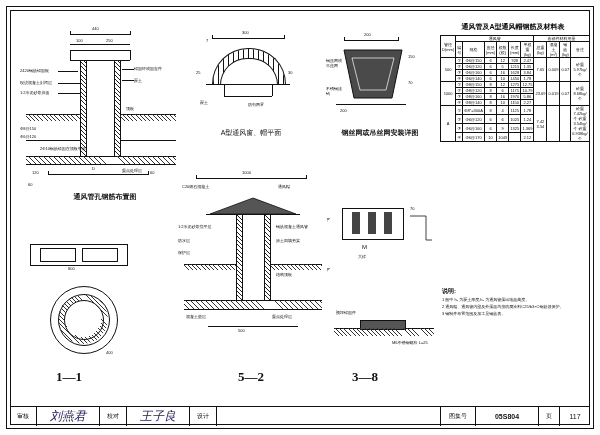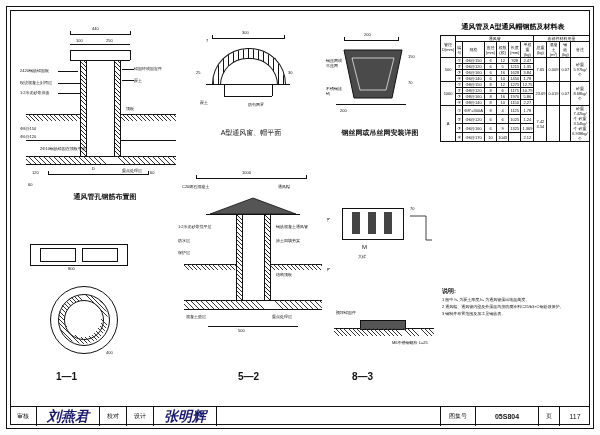--- a/index.html
+++ b/index.html
@@ -3,33 +3,33 @@
 <meta charset="utf-8">
 <style>
   html,body{margin:0;padding:0;background:#fff;}
   body{width:600px;height:435px;font-family:"Liberation Sans",sans-serif;overflow:hidden;}
   #sheet{position:relative;width:600px;height:435px;background:#ffffff;}
   .border-outer{position:absolute;left:6px;top:6px;width:588px;height:423px;border:1.5px solid #111;box-sizing:border-box;}
   .border-inner{position:absolute;left:10px;top:10px;width:580px;height:415px;border:0.8px solid #111;box-sizing:border-box;}
   .tiny{font-size:4px;line-height:5px;color:#111;}
   .t6{font-size:6px;line-height:7px;color:#111;}
   .t7{font-size:7px;line-height:8px;color:#111;}
-  .t8{font-size:10px;line-height:9px;color:#111;}
+  .t8{font-size:13px;line-height:9px;color:#111;font-family:Liberation Serif, serif;}
   .abs{position:absolute;}
   .bold{font-weight:bold;}
   .ln{position:absolute;background:#111;}
   .hatch{background:
      repeating-linear-gradient(45deg,#222 0 0.7px, transparent 0.7px 3px);}
   .cap{font-size:7px;text-align:center;color:#111;}
   .title-bold{font-size:11px;font-weight:bold;letter-spacing:1px;}
   
   table.mat{border-collapse:collapse;font-size:4px;line-height:5px;}
   table.mat td,table.mat th{border:0.6px solid #111;padding:0px 1px;text-align:center;color:#111;}
   .tbl-title{font-size:7px;font-weight:bold;text-align:center;}
-  .sig{font-family:"Liberation Serif",serif;font-style:italic;font-size:14px;color:#1a1a6e;font-weight:bold;}
+  .sig{font-family:"Liberation Serif",serif;font-style:italic;font-size:12px;color:#1a1a6e;}
   .circle{position:absolute;border:0.8px solid #111;border-radius:50%;}
   .leader{position:absolute;height:0;border-top:0.6px solid #111;}
   .dimtick{position:absolute;background:#111;width:0.7px;height:4px;}
   .dimline{position:absolute;border-top:0.6px solid #111;height:0;}
   .dimtxt{position:absolute;font-size:4px;color:#111;}
   .vtxt{position:absolute;font-size:4px;color:#111;writing-mode:vertical-rl;}
 </style>
 </head>
 <body>
 
@@ -334,21 +334,21 @@
 
   <div class="abs" style="left:44px;top:280px;width:90px;height:80px;">
     <div class="circle" style="left:6px;top:6px;width:66px;height:66px;"></div>
     <div class="circle" style="left:14px;top:14px;width:50px;height:50px;"></div>
     <div class="circle" style="left:20px;top:20px;width:38px;height:38px;background:#fff;"></div>
     <div class="abs" style="left:14px;top:14px;width:50px;height:50px;border-radius:50%;background:repeating-linear-gradient(45deg,#333 0 0.6px,transparent 0.6px 3px);-webkit-mask:radial-gradient(circle, transparent 0 18px, #000 18px);mask:radial-gradient(circle, transparent 0 18px, #000 18px);"></div>
     <div class="abs tiny" style="left:62px;top:70px;">400</div>
   </div>
   <div class="abs t8 bold" style="left:56px;top:372px;">1—1</div>
   <div class="abs t8 bold" style="left:238px;top:372px;">5—2</div>
-  <div class="abs t8 bold" style="left:352px;top:372px;">8—3</div>
+  <div class="abs t8 bold" style="left:352px;top:372px;">3—8</div>
 
   <div class="abs" style="left:22px;top:238px;width:120px;height:36px;">
     <div class="abs" style="left:8px;top:6px;width:96px;height:20px;border:0.8px solid #111;"></div>
     <div class="abs" style="left:18px;top:10px;width:34px;height:12px;border:0.8px solid #111;"></div>
     <div class="abs" style="left:60px;top:10px;width:34px;height:12px;border:0.8px solid #111;"></div>
     <div class="abs tiny" style="left:46px;top:28px;">800</div>
   </div>
 
   <div class="abs" style="left:330px;top:198px;width:106px;height:80px;">
     <div class="abs" style="left:12px;top:10px;width:60px;height:30px;border:0.8px solid #111;"></div>
@@ -379,24 +379,24 @@
   </div>
 
 
   <div class="abs" style="left:10px;top:406px;width:580px;height:19px;border-top:1px solid #111;">
     <div class="abs" style="left:0;top:0;width:580px;height:19px;display:flex;">
       <div style="width:26px;border-right:0.8px solid #111;display:flex;align-items:center;justify-content:center;" class="t6">审核</div>
       <div style="width:62px;border-right:0.8px solid #111;display:flex;align-items:center;justify-content:center;">
           <span class="sig">刘燕君</span>
         </div>
       <div style="width:26px;border-right:0.8px solid #111;display:flex;align-items:center;justify-content:center;" class="t6">校对</div>
+      <div style="width:62px;border-right:0.8px solid #111;display:flex;align-items:center;justify-content:center;">
+          <span class="sig">王子良</span>
+        </div>
       <div style="width:26px;border-right:0.8px solid #111;display:flex;align-items:center;justify-content:center;" class="t6">设计</div>
-      <div style="width:62px;border-right:0.8px solid #111;display:flex;align-items:center;justify-content:center;">
-          <span class="sig">张明辉</span>
-        </div>
       <div style="flex:1;"></div>
       <div style="width:34px;border-left:0.8px solid #111;display:flex;align-items:center;justify-content:center;" class="t6">图集号</div>
       <div style="width:62px;border-left:0.8px solid #111;display:flex;align-items:center;justify-content:center;" class="t7 bold">05S804</div>
       <div style="width:20px;border-left:0.8px solid #111;display:flex;align-items:center;justify-content:center;" class="t6">页</div>
       <div style="width:30px;border-left:0.8px solid #111;display:flex;align-items:center;justify-content:center;" class="t7">117</div>
     </div>
   </div>
 
 </div>
 

